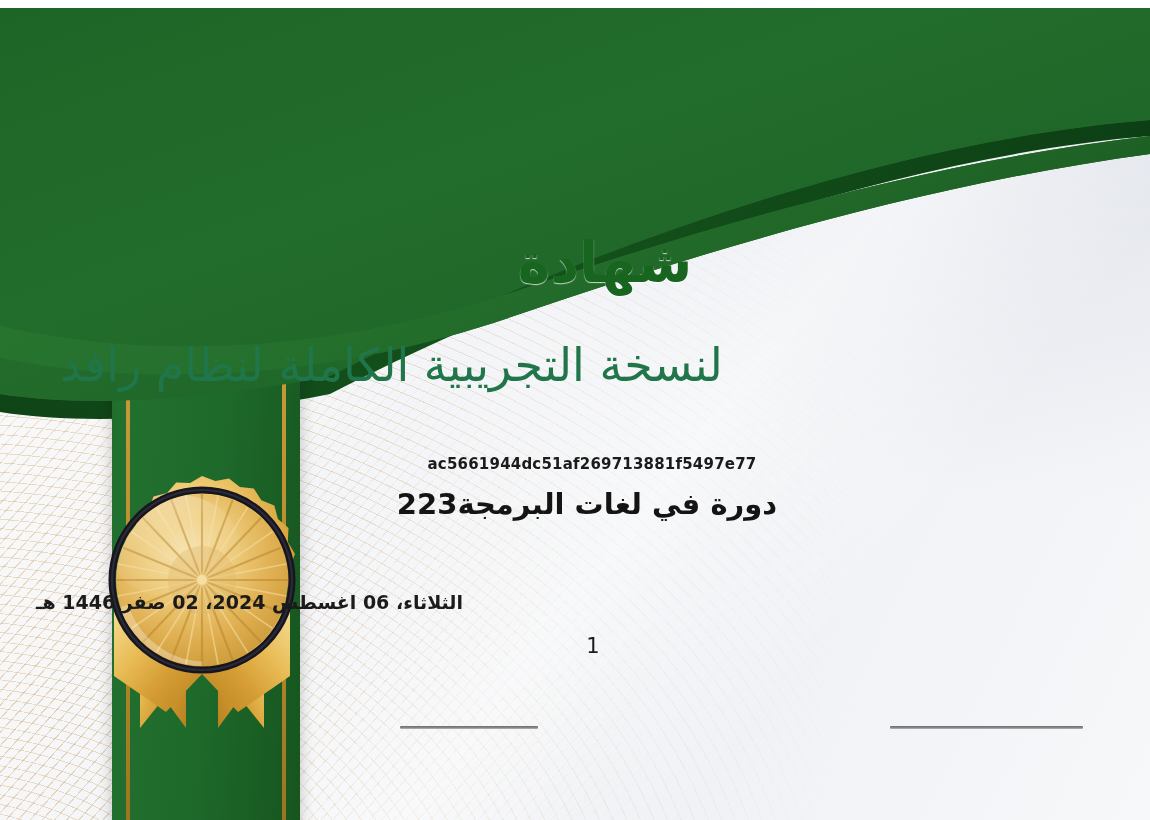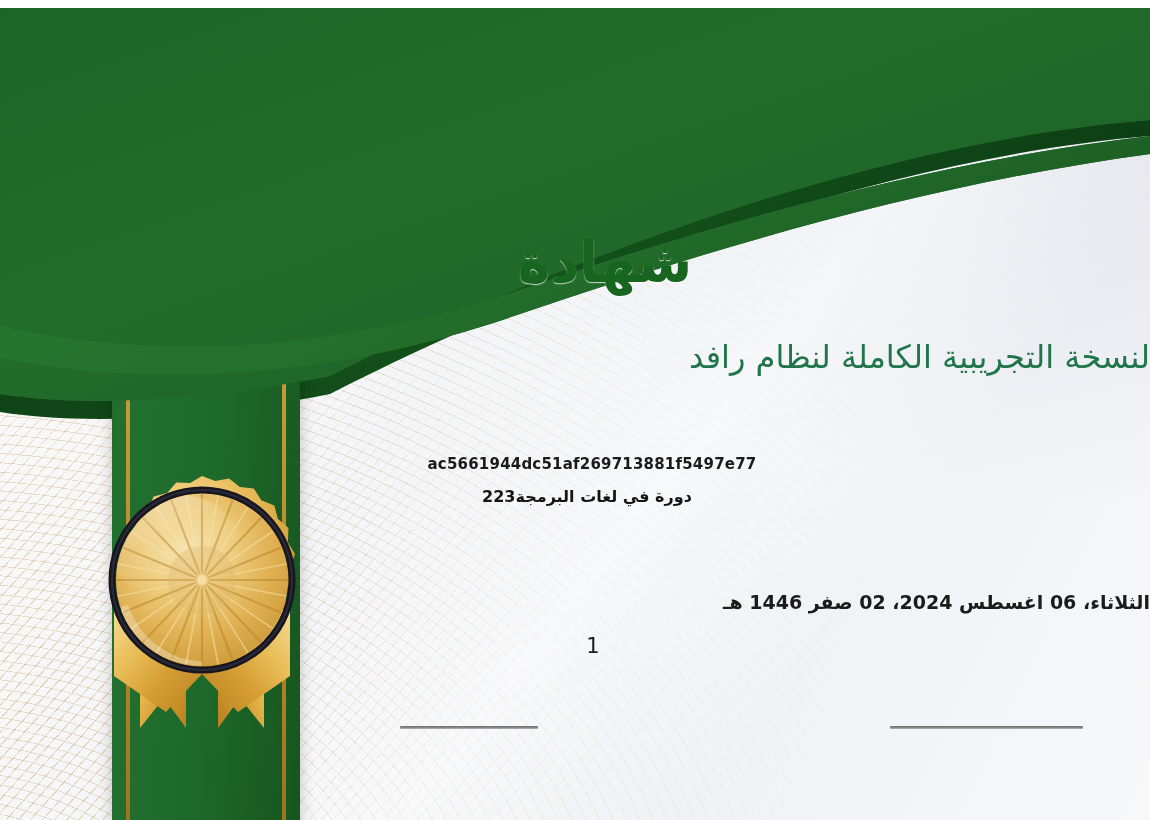--- a/index.html
+++ b/index.html
@@ -125,22 +125,22 @@
     letter-spacing: 0px;
     text-shadow: 0 1px 1px rgba(255,255,255,0.75);
   }
   .cert-subtitle {
     position: absolute;
     top: 330px;
     left: 0;
     width: 1150px;
     padding-left: 60px;
     box-sizing: border-box;
-    text-align: right;
-    font-size: 32px;
+    text-align: left;
+    font-size: 46px;
     font-weight: 400;
     color: #20754a;
   }
   .cert-hash {
     position: absolute;
     top: 447px;
     left: 0;
     width: 1150px;
     padding-left: 34px;
     box-sizing: border-box;
@@ -152,32 +152,32 @@
     letter-spacing: 0.2px;
   }
   .cert-course {
     position: absolute;
     top: 479px;
     left: 0;
     width: 1150px;
     padding-left: 24px;
     box-sizing: border-box;
     text-align: center;
-    font-size: 16px;
+    font-size: 29px;
     font-weight: 600;
     color: #141414;
   }
   .cert-date {
     position: absolute;
     top: 583px;
     left: 0;
     width: 1150px;
-    padding-left: 56px;
-    box-sizing: border-box;
-    text-align: right;
+    padding-left: 36px;
+    box-sizing: border-box;
+    text-align: left;
     font-size: 19px;
     font-weight: 600;
     color: #1b1b1b;
   }
   .cert-page {
     position: absolute;
     top: 626px;
     left: 0;
     width: 1150px;
     padding-left: 36px;

